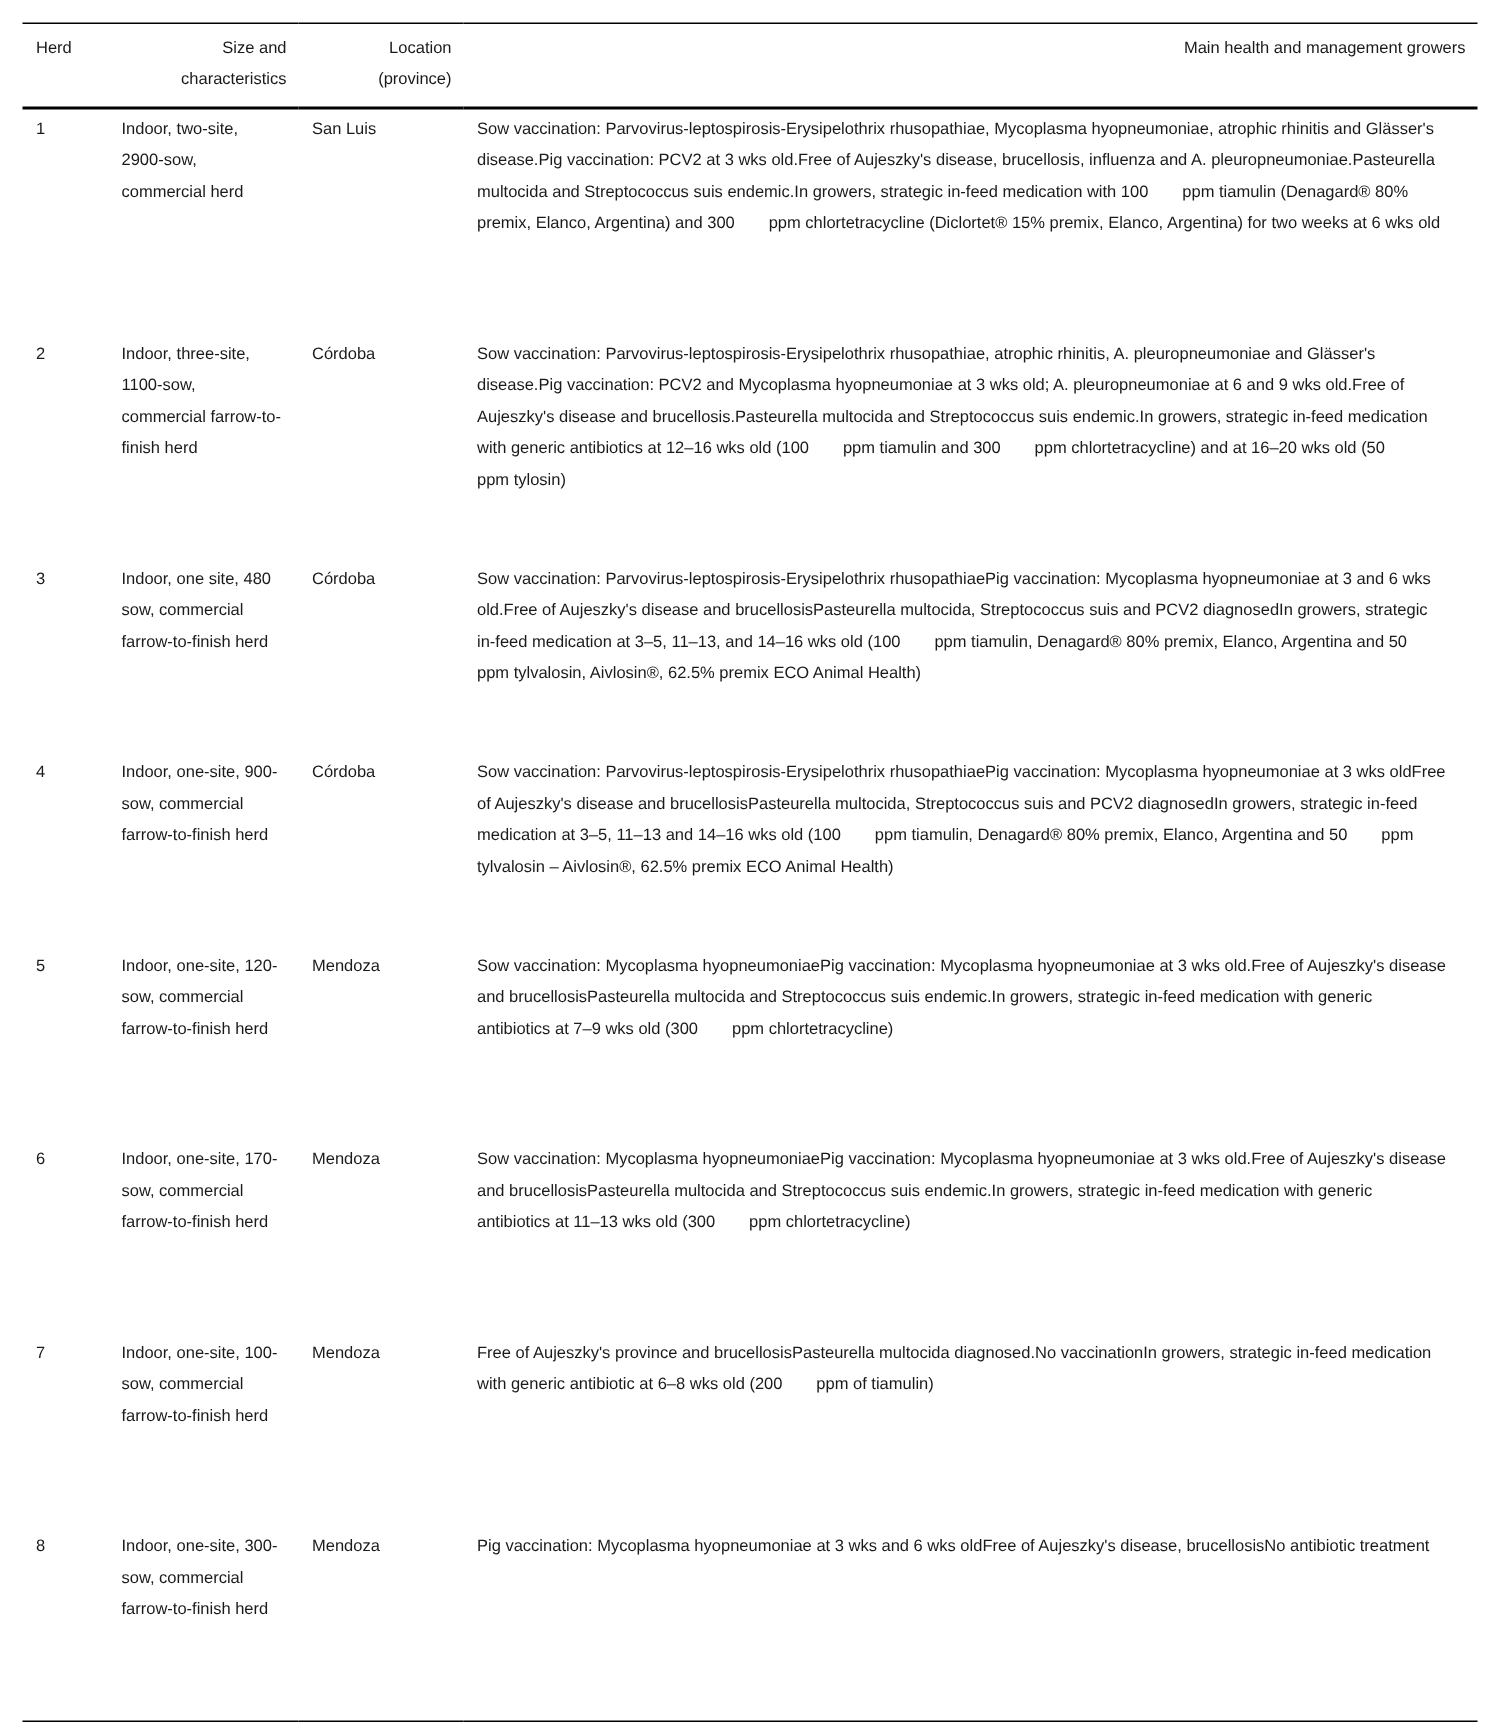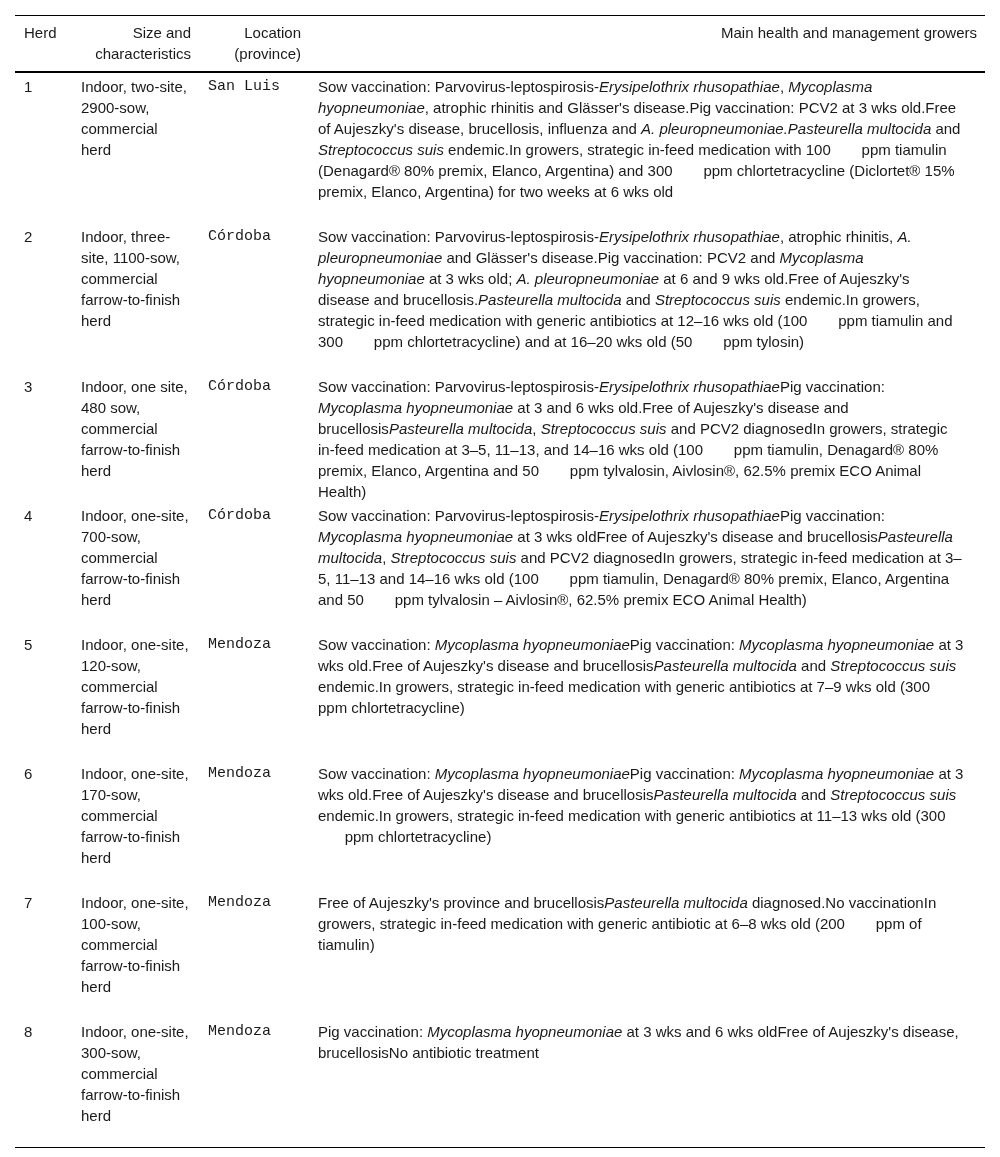--- a/index.html
+++ b/index.html
@@ -1,37 +1,37 @@
 <!DOCTYPE html>
 <html><head>
 <meta charset="utf-8">
 <style>
   html, body { margin: 0; padding: 0; background: #ffffff; }
   body { width: 1000px; height: 1157px; position: relative; font-family: "Liberation Sans", sans-serif; color: #1a1a1a; }
-  table { position: absolute; left: 15px; top: 15px; width: 970px; border-collapse: collapse; font-size: 15px; line-height: 21px; }
+  table { position: absolute; left: 15px; top: 15px; width: 970px; border-collapse: collapse; font-size: 11px; line-height: 21px; }
   thead tr { border-top: 1px solid #000; border-bottom: 2px solid #000; }
   tbody tr:last-child { border-bottom: 1px solid #000; }
   th { font-weight: normal; vertical-align: top; padding: 6px 8px 7px 9px; text-align: right; }
   td { vertical-align: top; padding: 3px 8px 0 9px; text-align: left; }
   td.c-herd { width: 40px; }
   td.c-size { width: 108px; padding-right: 10px; }
-  td.c-loc { width: 93px; font-family: Liberation Mono, monospace; }
+  td.c-loc { width: 93px; }
   td.c-aspects { padding-left: 9px; padding-right: 20px; }
   th.h-herd { text-align: left; width: 40px; }
   th.h-size { width: 108px; }
   th.h-loc { width: 93px; }
   tr.r1 td { height: 147px; }
   tr.r2 td { height: 147px; }
   tr.r3 td { height: 126px; }
   tr.r4 td { height: 126px; }
   tr.r5 td { height: 126px; }
   tr.r6 td { height: 126px; }
   tr.r7 td { height: 126px; }
   tr.r8 td { height: 126px; }
-  .i { font-style: italic; }
+  .i { }
 </style>
 </head>
 <body>
 
 <table>
   <thead>
     <tr>
       <th class="h-herd">Herd</th>
       <th class="h-size">Size and characteristics</th>
       <th class="h-loc">Location (province)</th>
@@ -52,21 +52,21 @@
       <td class="c-aspects"><span>Sow vaccination: Parvovirus-leptospirosis-</span><span class="i">Erysipelothrix rhusopathiae</span><span>, atrophic rhinitis, </span><span class="i">A. pleuropneumoniae</span><span> and Glässer's disease.Pig vaccination: PCV2 and </span><span class="i">Mycoplasma hyopneumoniae</span><span> at 3 wks old; </span><span class="i">A. pleuropneumoniae</span><span> at 6 and 9 wks old.Free of Aujeszky's disease and brucellosis.</span><span class="i">Pasteurella multocida</span><span> and </span><span class="i">Streptococcus suis</span><span> endemic.In growers, strategic in-feed medication with generic antibiotics at 12–16 wks old (100    ppm tiamulin and 300    ppm chlortetracycline) and at 16–20 wks old (50    ppm tylosin)</span></td>
     </tr>
     <tr class="r3">
       <td class="c-herd">3</td>
       <td class="c-size">Indoor, one site, 480 sow, commercial farrow-to-finish herd</td>
       <td class="c-loc">Córdoba</td>
       <td class="c-aspects"><span>Sow vaccination: Parvovirus-leptospirosis-</span><span class="i">Erysipelothrix rhusopathiae</span><span>Pig vaccination: </span><span class="i">Mycoplasma hyopneumoniae</span><span> at 3 and 6 wks old.Free of Aujeszky's disease and brucellosis</span><span class="i">Pasteurella multocida</span><span>, </span><span class="i">Streptococcus suis</span><span> and PCV2 diagnosedIn growers, strategic in-feed medication at 3–5, 11–13, and 14–16 wks old (100    ppm tiamulin, Denagard® 80% premix, Elanco, Argentina and 50    ppm tylvalosin, Aivlosin®, 62.5% premix ECO Animal Health)</span></td>
     </tr>
     <tr class="r4">
       <td class="c-herd">4</td>
-      <td class="c-size">Indoor, one-site, 700-sow, commercial farrow-to-finish herd</td>
+      <td class="c-size">Indoor, one-site, 900-sow, commercial farrow-to-finish herd</td>
       <td class="c-loc">Córdoba</td>
       <td class="c-aspects"><span>Sow vaccination: Parvovirus-leptospirosis-</span><span class="i">Erysipelothrix rhusopathiae</span><span>Pig vaccination: </span><span class="i">Mycoplasma hyopneumoniae</span><span> at 3 wks oldFree of Aujeszky's disease and brucellosis</span><span class="i">Pasteurella multocida</span><span>, </span><span class="i">Streptococcus suis</span><span> and PCV2 diagnosedIn growers, strategic in-feed medication at 3–5, 11–13 and 14–16 wks old (100    ppm tiamulin, Denagard® 80% premix, Elanco, Argentina and 50    ppm tylvalosin – Aivlosin®, 62.5% premix ECO Animal Health)</span></td>
     </tr>
     <tr class="r5">
       <td class="c-herd">5</td>
       <td class="c-size">Indoor, one-site, 120-sow, commercial farrow-to-finish herd</td>
       <td class="c-loc">Mendoza</td>
       <td class="c-aspects"><span>Sow vaccination: </span><span class="i">Mycoplasma hyopneumoniae</span><span>Pig vaccination: </span><span class="i">Mycoplasma hyopneumoniae</span><span> at 3 wks old.Free of Aujeszky's disease and brucellosis</span><span class="i">Pasteurella multocida</span><span> and </span><span class="i">Streptococcus suis</span><span> endemic.In growers, strategic in-feed medication with generic antibiotics at 7–9 wks old (300    ppm chlortetracycline)</span></td>
     </tr>
     <tr class="r6">

